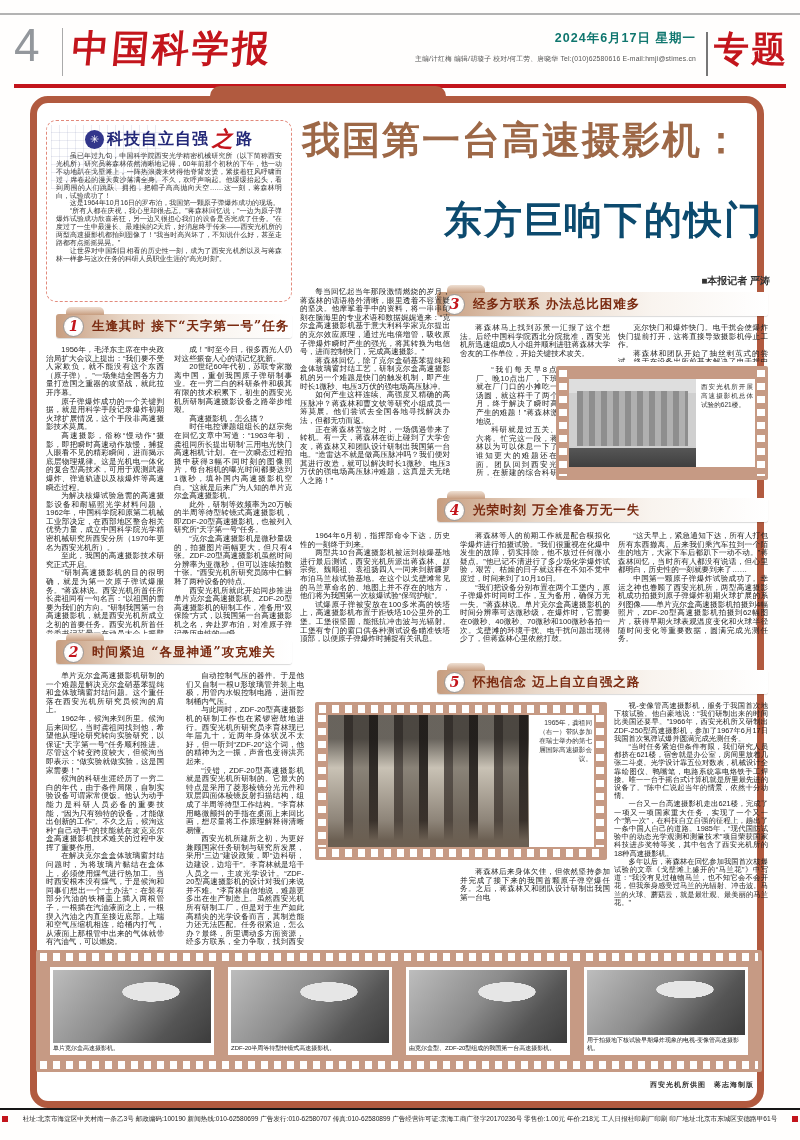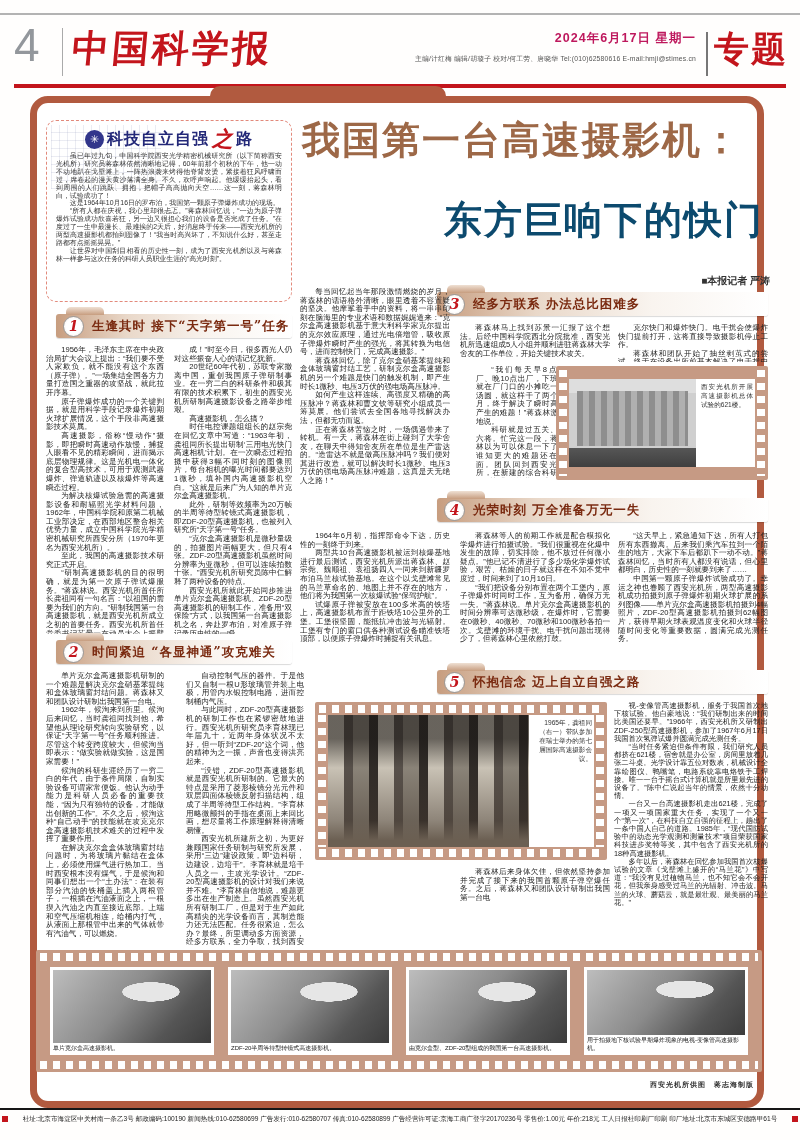--- a/index.html
+++ b/index.html
@@ -6,21 +6,21 @@
   .page{position:relative;width:800px;height:1140px;background:#fffefd;overflow:hidden;
         font-family:"Liberation Sans",sans-serif;color:#222;}
 
   
   .top-rule{position:absolute;left:0;right:0;top:13px;height:2px;background:#b3b3b3;}
   .pagenum{position:absolute;left:14px;top:22px;font-size:46px;color:#93979c;font-weight:400;line-height:1;}
   .pagenum-divider{position:absolute;left:62px;top:28px;width:1px;height:48px;background:#aaa;}
   .masthead{position:absolute;left:72px;top:26px;font-family:"DejaVu Serif",serif;font-weight:bold;
             font-size:37px;color:#c3151c;letter-spacing:3px;transform:skewX(-5deg);line-height:1.2;}
   .date-block{position:absolute;left:400px;top:30px;width:296px;text-align:right;}
-  .date-line{font-size:12.5px;font-weight:bold;color:#be185d;letter-spacing:1px;}
+  .date-line{font-size:12.5px;font-weight:bold;color:#0f766e;letter-spacing:1px;}
   .staff-line{font-size:6.8px;color:#555;margin-top:7px;letter-spacing:.2px;}
   .vline2{position:absolute;left:706px;top:32px;width:2px;height:44px;background:#777;}
   .zhuanti{position:absolute;left:714px;top:28px;font-size:35px;font-weight:900;color:#c3151c;letter-spacing:2px;line-height:1.2;}
   .red-rule{position:absolute;left:14px;right:14px;top:84px;height:4px;background:#c3151c;}
 
   
   .tab{position:absolute;left:210px;top:86px;width:236px;height:20px;background:#b15a3f;border-radius:10px 10px 0 0;}
   .frame{position:absolute;left:30px;top:96px;width:734px;height:1012px;box-sizing:border-box;
          border:7px solid #b15a3f;border-radius:18px;background:#fff;}
 
@@ -153,21 +153,21 @@
       <p>此外，研制等效频率为20万帧的半周等待型转镜式高速摄影机，即ZDF-20型高速摄影机，也被列入研究所“天字第一号”任务。</p>
       <p>“克尔盒高速摄影机是微秒量级的，拍摄图片画幅更大，但只有4张。ZDF-20型高速摄影机虽然时间分辨率为亚微秒，但可以连续拍数十张。”西安光机所研究员陈中仁解释了两种设备的特点。</p>
       <p>西安光机所就此开始同步推进单片克尔盒高速摄影机、ZDF-20型高速摄影机的研制工作，准备用“双保险”方式，以我国第一台高速摄影机之名，奔赴罗布泊，对准原子弹记录历史性的一瞬。</p>
     </div>
 
   <div class="sec-head" style="left:56px;top:640px;width:236px;">
     <span class="sec-num">2</span>
     <span class="sec-title">时间紧迫 “各显神通”攻克难关</span>
   </div>
   <div class="col" style="left:46px;top:672px;width:118px;height:274px;">
-      <p>单片克尔盒高速摄影机研制的一个难题是解决克尔盒硝基苯提纯和盒体玻璃窗封结问题。蒋森林又和团队设计研制出我国第一台电。</p>
+      <p>单片克尔盒高速摄影机研制的一个难题是解决克尔盒硝基苯提纯和盒体玻璃窗封结问题。这个重任落在西安光机所研究员候洵的肩上。</p>
       <p>1962年，候洵来到所里。候洵后来回忆，当时龚祖同找到他，希望他从理论研究转向实验研究，以保证“天字第一号”任务顺利推进。尽管这个转变跨度较大，但候洵当即表示：“做实验就做实验，这是国家需要！”</p>
       <p>候洵的科研生涯经历了一穷二白的年代，由于条件局限，自制实验设备可谓家常便饭。他认为动手能力是科研人员必备的重要技能，“因为只有独特的设备，才能做出创新的工作”。不久之后，候洵这种“自己动手”的技能就在攻克克尔盒高速摄影机技术难关的过程中发挥了重要作用。</p>
       <p>在解决克尔盒盒体玻璃窗封结问题时，为将玻璃片黏结在盒体上，必须使用煤气进行热加工。当时西安根本没有煤气，于是候洵和同事们想出一个“土办法”：在装有部分汽油的铁桶盖上插入两根管子，一根插在汽油液面之上，一根揳入汽油之内直至接近底部。上端和空气压缩机相连，给桶内打气，从液面上那根管中出来的气体就带有汽油气，可以燃烧。</p>
     </div>
   <div class="col" style="left:174px;top:672px;width:118px;height:274px;margin-left:12px;">
       <p>自动控制气压的器件。于是他们又自制一根U形玻璃管并装上电极，用管内水银控制电路，进而控制桶内气压。</p>
       <p>与此同时，ZDF-20型高速摄影机的研制工作也在紧锣密鼓地进行。西安光机所研究员李育林现已年届九十，近两年身体状况不太好，但一听到“ZDF-20”这个词，他的精神为之一振，声音也变得洪亮起来。</p>
       <p>“没错，ZDF-20型高速摄影机就是西安光机所研制的。它最大的特点是采用了菱形棱镜分光元件和双层四面体棱镜反射扫描结构，组成了半周等待型工作结构。”李育林用略微颤抖的手指在桌面上来回比画，想尽量将工作原理解释得清晰易懂。</p>
       <p>西安光机所建所之初，为更好兼顾国家任务研制与研究所发展，采用“三边”建设政策，即“边科研，边建设，边培干”。李育林就是培干人员之一，主攻光学设计。“ZDF-20型高速摄影机的设计对我们来说并不难。”李育林自信地说，难题更多出在生产制造上。虽然西安光机所有研制工厂，但是对于生产如此高精尖的光学设备而言，其制造能力还无法匹配。任务很紧迫，怎么办？最终，所里调动多方面资源，经多方联系，全力争取，找到西安代工厂合作，成功解决了生产制造难题，保障了高速摄影机如期交付使用。</p>
     </div>
@@ -177,21 +177,21 @@
   <div class="byline">■本报记者 严涛</div>
 
   <div class="sec-head" style="left:437px;top:292px;width:331px;">
     <span class="sec-num">3</span>
     <span class="sec-title">经多方联系 办法总比困难多</span>
   </div>
   <div class="col" style="left:300px;top:288px;width:150px;height:200px;">
       <p>每当回忆起当年那段激情燃烧的岁月，蒋森林的话语格外清晰，眼里透着不容置疑的坚决。他摩挲着手中的资料，将一串串印刻在脑海里的专业术语和数据娓娓道来：“克尔盒高速摄影机基于意大利科学家克尔提出的克尔效应原理，通过光电倍增管，吸收原子弹爆炸瞬时产生的强光，将其转换为电信号，进而控制快门，完成高速摄影。”</p>
       <p>蒋森林回忆，除了克尔盒硝基苯提纯和盒体玻璃窗封结工艺，研制克尔盒高速摄影机的另一个难题是快门的触发机制，即产生时长1微秒、电压3万伏的强电场高压脉冲。</p>
       <p>如何产生这样连续、高强度又精确的高压脉冲？蒋森林和曹文钦等研究小组成员一筹莫展。他们尝试去全国各地寻找解决办法，但都无功而返。</p>
-      <p>正在蒋森林苦恼之时，一场偶遇带来了转机。有一天，蒋森林在街上碰到了大学舍友，在聊天中得知舍友所在单位是生产雷达的。“造雷达不就是做高压脉冲吗？我们便对其进行改造，就可以解决时长1微秒、电压3万伏的强电场高压脉冲难题，这真是天无绝人之路！”</p>
+      <p>正在蒋森林苦恼之时，一场偶遇带来了转机。有一天，蒋森林在街上碰到了大学舍友，蒋森林又和团队设计研制出我国第一台电。“造雷达不就是做高压脉冲吗？我们便对其进行改造，就可以解决时长1微秒、电压3万伏的强电场高压脉冲难题，这真是天无绝人之路！”</p>
     </div>
   <div class="col" style="left:460px;top:324px;width:150px;height:38px;">
       <p>蒋森林马上找到苏景一汇报了这个想法。后经中国科学院西北分院批准，西安光机所迅速组成5人小组并顺利进驻蒋森林大学舍友的工作单位，开始关键技术攻关。</p>
     </div>
   <div class="col" style="left:476px;top:366px;width:90px;height:112px;">
       <p>“我们每天早8点进厂、晚10点出厂，下班后就在厂门口的小摊吃一碗汤圆，就这样干了两个多月，终于解决了瞬时高压产生的难题！”蒋森林激动地说。</p>
       <p>科研就是过五关、斩六将。忙完这一段，蒋森林以为可以休息一下了，谁知更大的难题还在后面。团队回到西安光机所，在新建的综合科研楼621楼进行总装调试的时候，电干扰出现了。</p>
     </div>
   <div class="col" style="left:618px;top:324px;width:150px;height:38px;">
       <p>克尔快门和爆炸快门。电干扰会使爆炸快门提前打开，这将直接导致摄影机停止工作。</p>

